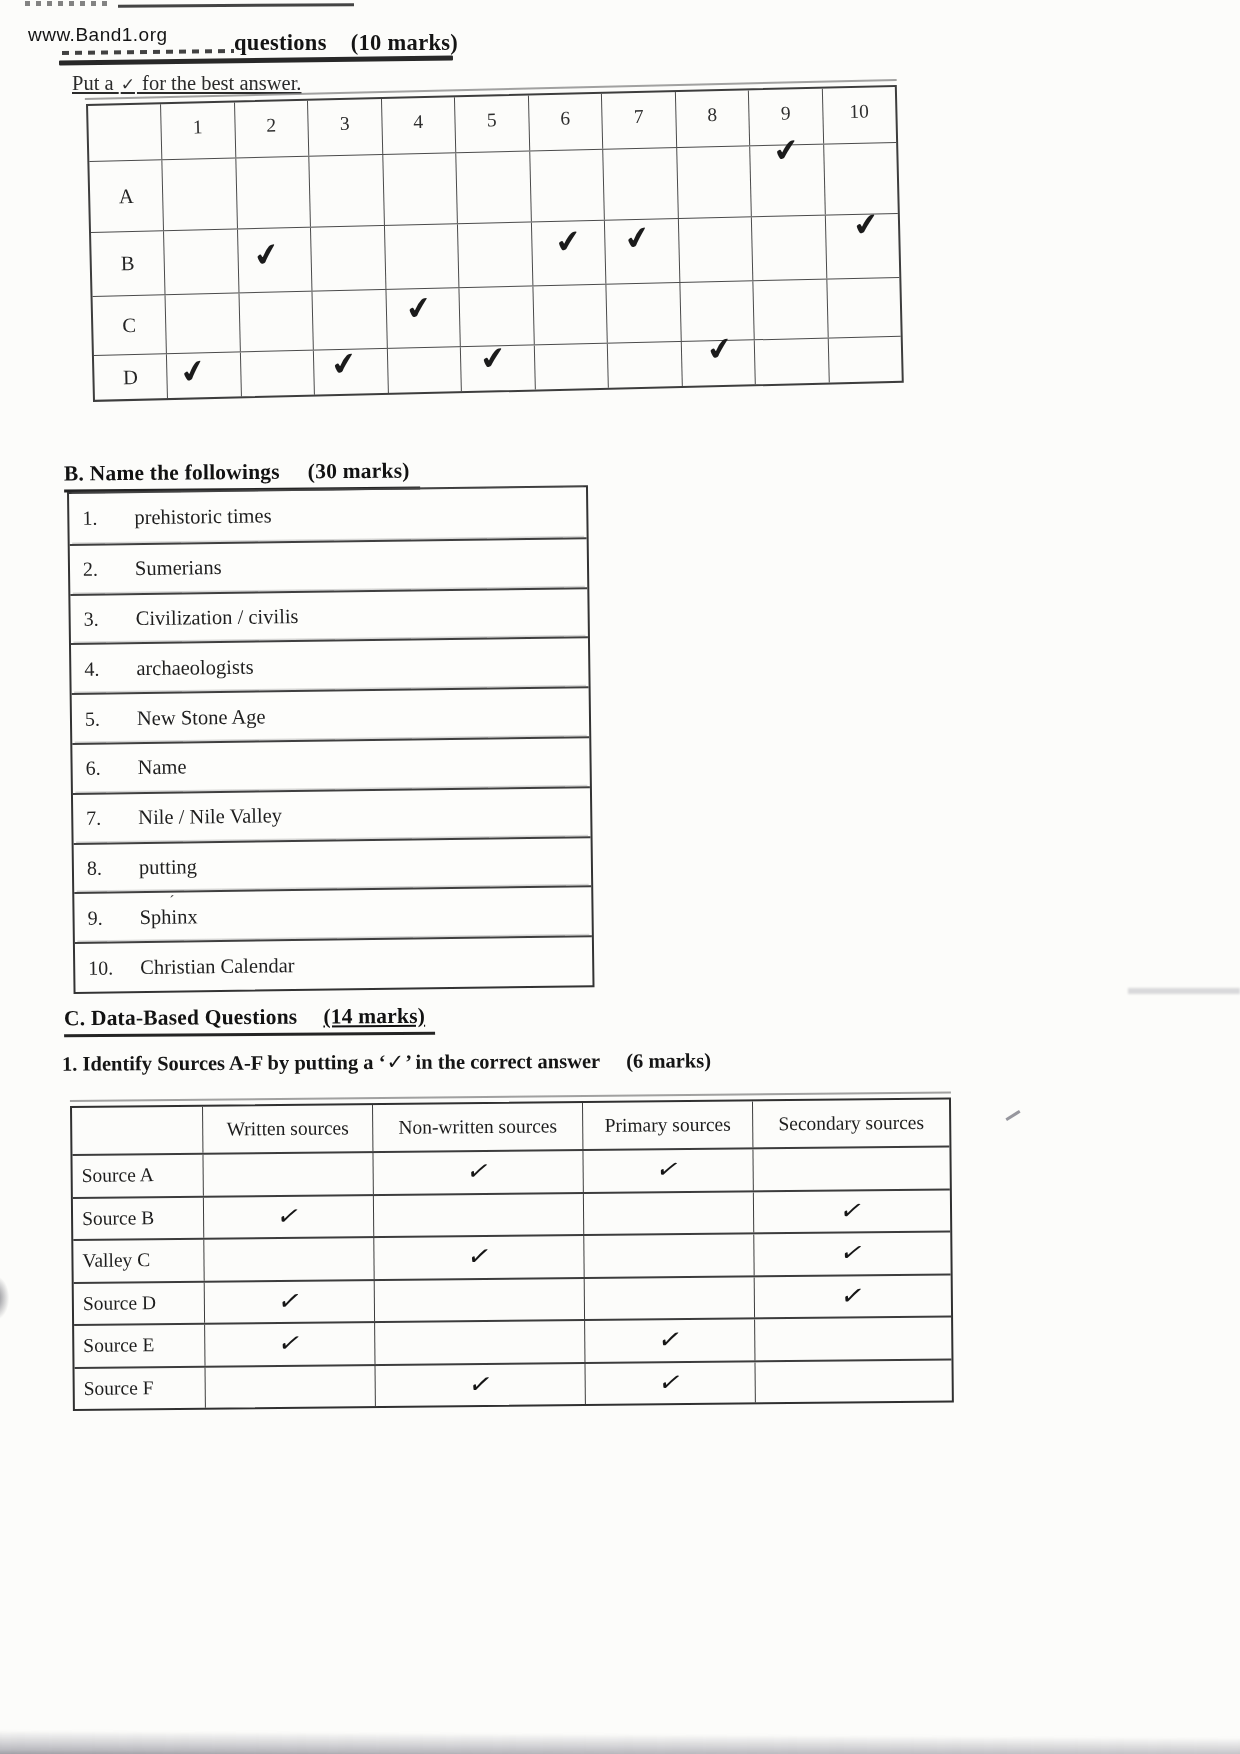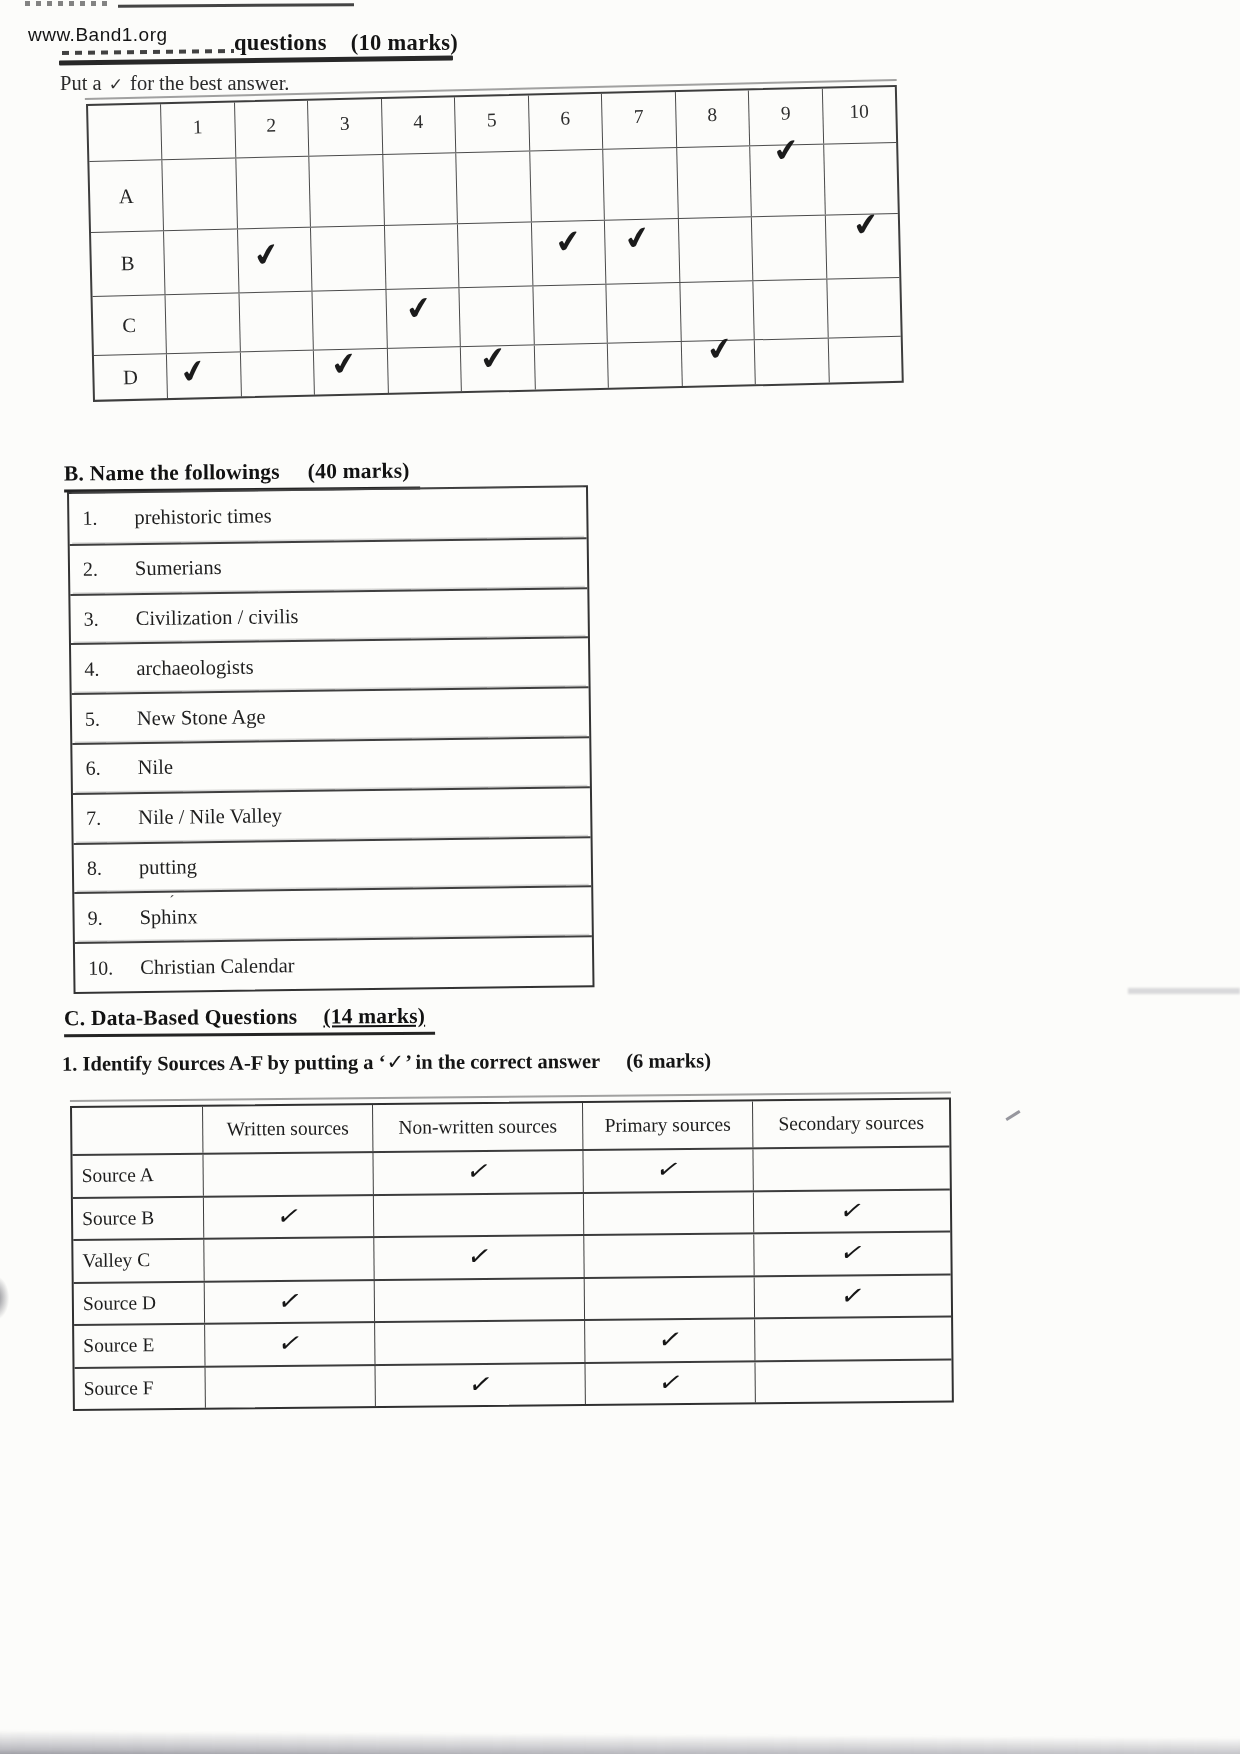--- a/index.html
+++ b/index.html
@@ -34,21 +34,21 @@
   .dash-strip {
     position:absolute; left:62px; top:50px; width:172px; height:4px;
     background:repeating-linear-gradient(90deg,#424242 0 7px, transparent 7px 13px);
     transform:rotate(-0.6deg);
   }
   .under-bar {
     position:absolute; left:59px; top:58px; width:394px; height:4.5px;
     background:#282828; transform:rotate(-0.75deg); border-radius:1px;
   }
   .instruction {
-    position:absolute; left:60px; top:72px; font-size:20.5px; color:#2b2b2b;
+    position:absolute; left:72px; top:72px; font-size:20.5px; color:#2b2b2b;text-decoration:underline;
   }
   .instruction .chk { font-family:"DejaVu Sans", sans-serif; font-size:17px; color:#333; padding:0 2px; }
 
   
   .ga-wrap {
     position:absolute; left:86px; top:104px; width:807px;
     transform:rotate(-1.35deg); transform-origin:0 0;
     border:2px solid #3d3d3d;
   }
   .ga-topline {
@@ -239,21 +239,21 @@
         <div class="ga-cell"></div>
         <div class="ga-cell">
           <span class="check-a" style="transform: translate(calc(-50% + 2px), calc(-50% - 14px)) rotate(-8deg);">✔</span>
         </div>
         <div class="ga-cell"></div>
         <div class="ga-cell"></div>
       </div>
     </div>
 
   <div class="h-b">
-    <span>B. Name the followings</span><span class="marks">(40 marks)</span>
+    <span>B. Name the followings</span><span class="marks">(30 marks)</span>
   </div>
   <div class="bl-table">
       <div class="bl-row">
         <div class="bl-num">1.</div>
         <div class="bl-ans">prehistoric times</div>
       </div>
       <div class="bl-row">
         <div class="bl-num">2.</div>
         <div class="bl-ans">Sumerians</div>
       </div>
@@ -264,21 +264,21 @@
       <div class="bl-row">
         <div class="bl-num">4.</div>
         <div class="bl-ans">archaeologists</div>
       </div>
       <div class="bl-row">
         <div class="bl-num">5.</div>
         <div class="bl-ans">New Stone Age</div>
       </div>
       <div class="bl-row">
         <div class="bl-num">6.</div>
-        <div class="bl-ans">Nile</div>
+        <div class="bl-ans">Name</div>
       </div>
       <div class="bl-row">
         <div class="bl-num">7.</div>
         <div class="bl-ans">Nile / Nile Valley</div>
       </div>
       <div class="bl-row">
         <div class="bl-num">8.</div>
         <div class="bl-ans">putting</div>
       </div>
       <div class="bl-row">

